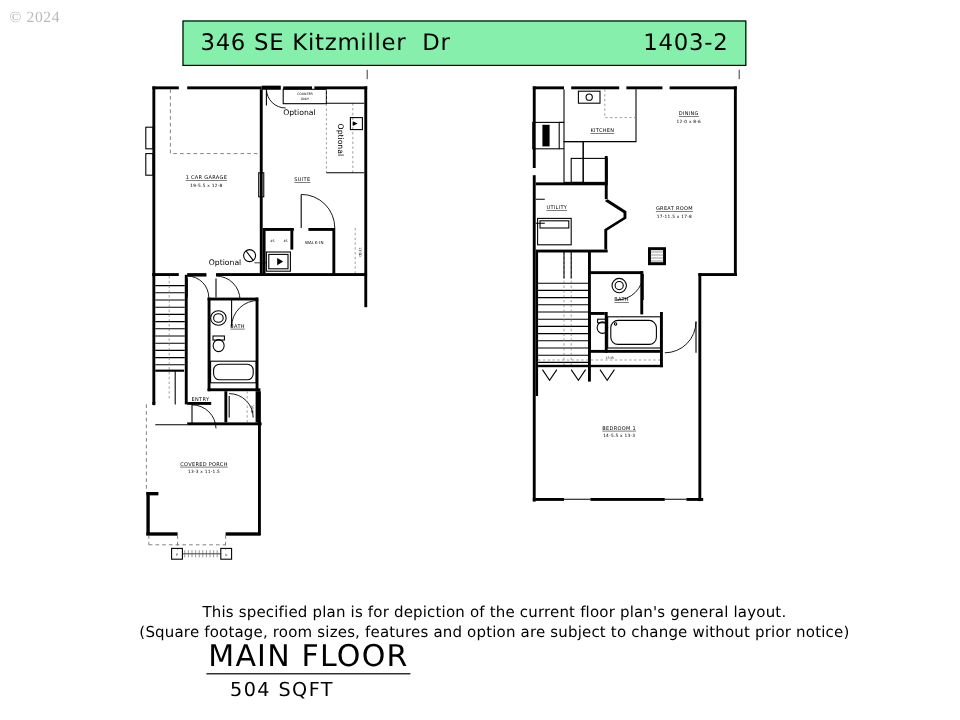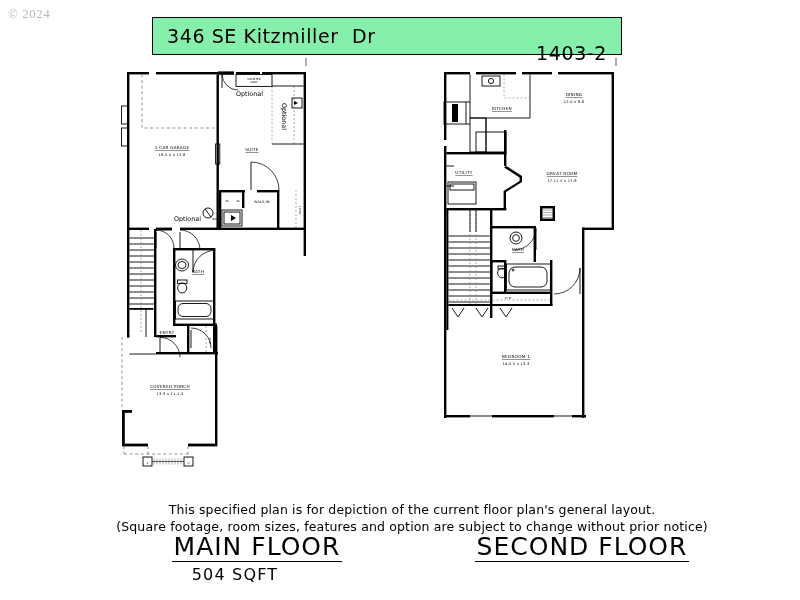--- a/index.html
+++ b/index.html
@@ -20,21 +20,21 @@
   .titlebox{
     position:absolute;left:152px;top:17px;width:470px;height:38px;
     border:1.6px solid #000;background:#86efac;box-sizing:border-box;
   }
   .title-street{
     position:absolute;left:14px;top:7px;
     font-family:"DejaVu Sans", sans-serif;
     font-size:19px;letter-spacing:.6px;color:#000;white-space:pre;
   }
   .title-code{
-    position:absolute;right:14px;top:24px;
+    position:absolute;right:14px;top:7px;
     font-family:"DejaVu Sans", sans-serif;
     font-size:19px;letter-spacing:.6px;color:#000;
   }
 
   
   .note{
     position:absolute;width:800px;text-align:center;
     font-family:"DejaVu Sans", sans-serif;
     font-size:12.5px;color:#000;letter-spacing:.15px;
   }
@@ -334,16 +334,15 @@
 
   <div class="note note1">This specified plan is for depiction of the current floor plan's general layout.</div>
   <div class="note note2">(Square footage, room sizes, features and option are subject to change without prior notice)</div>
 
   <div class="floorlabel fl-main">
     <span class="fl-name">MAIN FLOOR</span>
     <span class="fl-sqft">504 SQFT</span>
   </div>
 
   <div class="floorlabel fl-second">
-    <span class="fl-name">SECOND FLOOR</span>
   </div>
 
 </div>
 
 </body></html>

